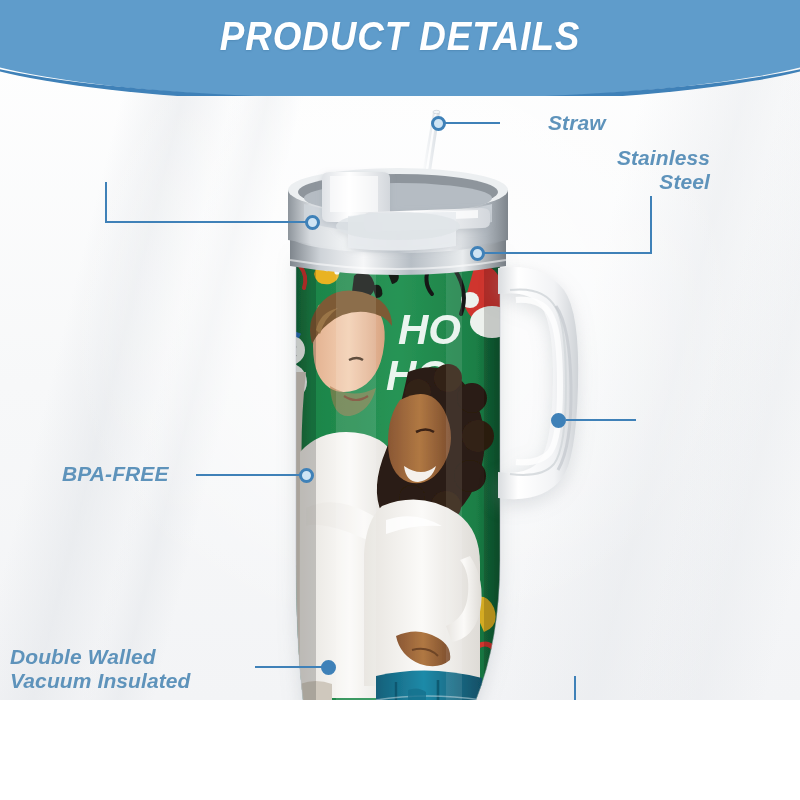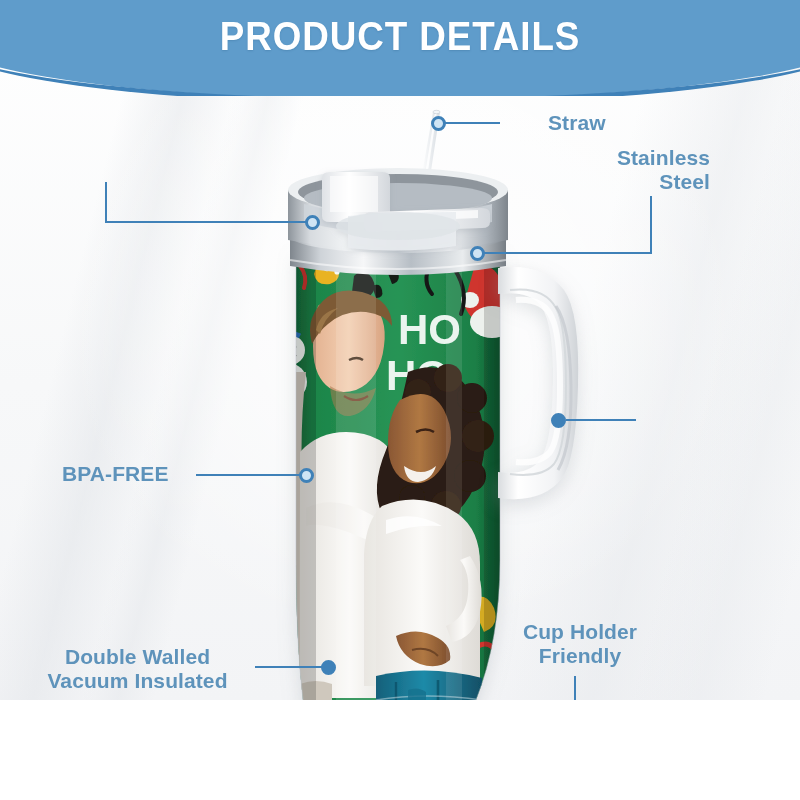--- a/index.html
+++ b/index.html
@@ -2,21 +2,21 @@
 <html><head>
 <meta charset="utf-8">
 <title>Product Details</title>
 <style>
   html,body{margin:0;padding:0;}
   body{
     width:800px;height:800px;overflow:hidden;
     font-family:"Liberation Sans","DejaVu Sans",sans-serif;
     background:#ffffff;
   }
-  #stage{position:relative;width:800px;height:700px;overflow:hidden;background:#7f1d1d;}
+  #stage{position:relative;width:800px;height:700px;overflow:hidden;background:#7f1d1d;font-style:italic;}
 
   
   .bg-base{position:absolute;inset:0;background:
       linear-gradient(180deg,#ffffff 0%,#f7f8f9 55%,#f3f4f6 100%);}
   .bg-band{position:absolute;top:-120px;height:1100px;width:150px;
       background:linear-gradient(90deg,rgba(255,255,255,0) 0%,rgba(226,229,233,.55) 50%,rgba(255,255,255,0) 100%);
       transform:rotate(14deg);pointer-events:none;}
   .bg-band.b1{left:40px;width:120px;}
   .bg-band.b2{left:150px;width:70px;opacity:.8;}
   .bg-band.b3{left:560px;width:200px;opacity:.75;}
@@ -315,24 +315,22 @@
   <div class="ln h" style="left:484px;top:252px;width:168px;"></div>
   <div class="dot" style="left:470px;top:246px;"></div>
 
   <div class="ln h" style="left:566px;top:419px;width:70px;"></div>
   <div class="dot solid" style="left:551px;top:413px;"></div>
 
   <div class="label" style="left:62px;top:462px;text-align:left;">BPA-FREE</div>
   <div class="ln h" style="left:196px;top:474px;width:110px;"></div>
   <div class="dot" style="left:299px;top:468px;"></div>
 
-  <div class="label" style="left:10px;top:645px;width:255px;text-align:center;">Double Walled
+  <div class="label" style="left:10px;top:645px;width:255px;text-align:left;">Double Walled
 Vacuum Insulated</div>
   <div class="ln h" style="left:255px;top:666px;width:70px;"></div>
   <div class="dot solid" style="left:321px;top:660px;"></div>
 
-  <div class="label" style="left:490px;top:620px;width:180px;text-align:center;">Cup Holder
-Friendly</div>
   <div class="ln v" style="left:574px;top:676px;height:69px;"></div>
   <div class="ln h" style="left:396px;top:744px;width:180px;"></div>
   <div class="dot soft" style="left:382px;top:738px;"></div>
 
 </div>
 
 </body></html>

